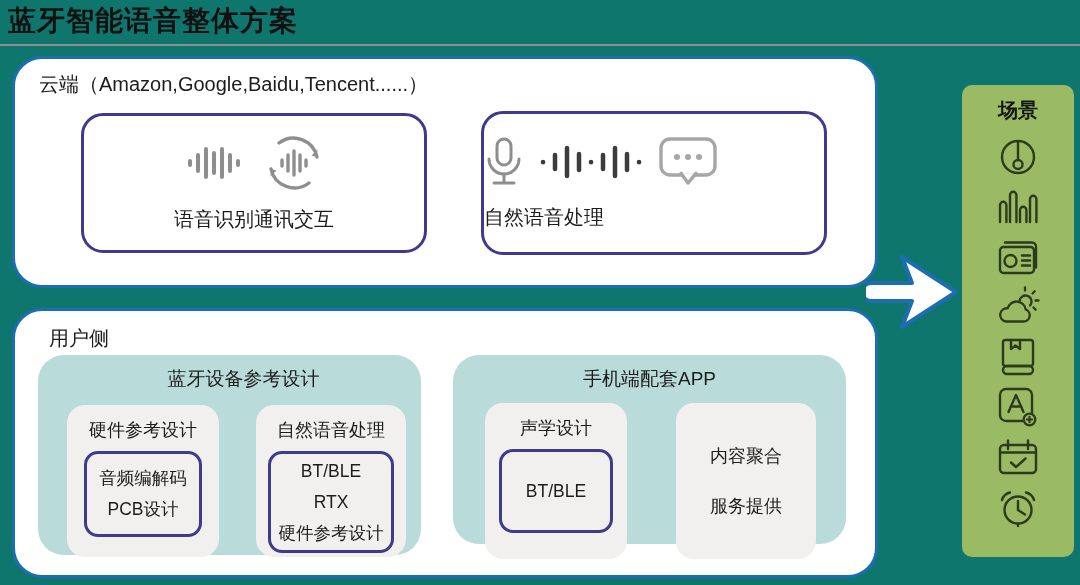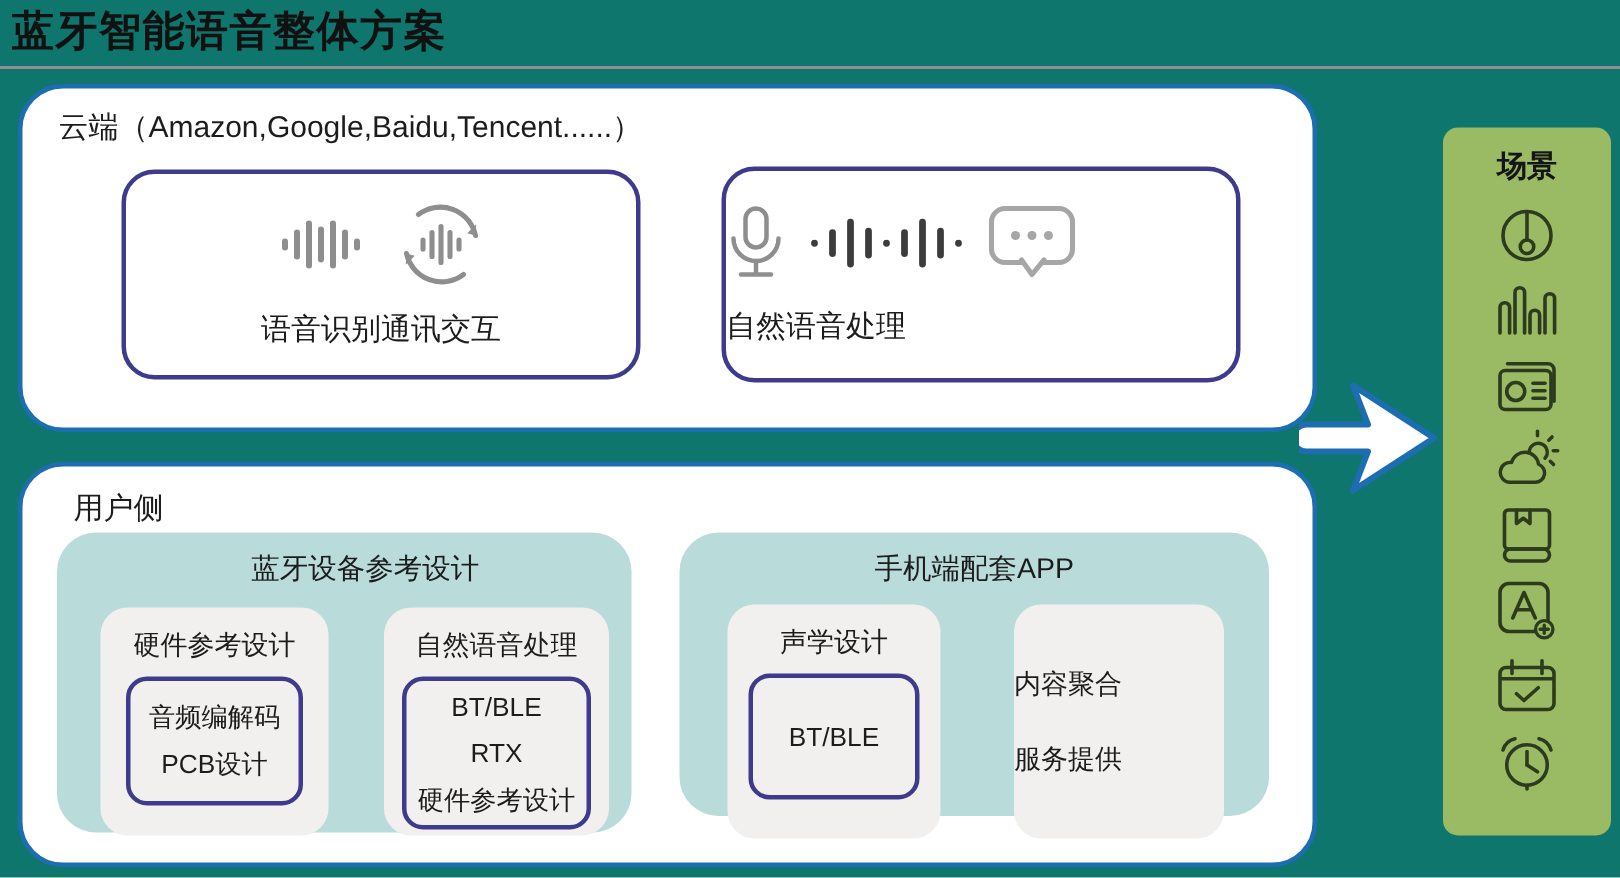--- a/index.html
+++ b/index.html
@@ -29,21 +29,21 @@
   .icon-label{font-size:20px;color:#1c1c1c;}
   .nlp-inner{display:flex;flex-direction:column;align-items:flex-start;justify-content:center;gap:16px;}
   .nlp-icons{display:flex;align-items:center;gap:14px;}
   .teal-card{background:var(--teal);border-radius:26px;box-sizing:border-box;}
   .teal-title{text-align:center;font-size:19px;color:#1c1c1c;padding-top:11px;}
   .white-card{background:var(--card);border-radius:18px;box-sizing:border-box;}
   .white-card-title{text-align:center;font-size:18px;color:#1c1c1c;padding-top:13px;}
   .purple-list{border:3px solid var(--purple);border-radius:14px;box-sizing:border-box;
                display:flex;flex-direction:column;align-items:center;justify-content:center;}
   .purple-list div{font-size:17.5px;line-height:31px;color:#1c1c1c;white-space:nowrap;}
-  .content-list{display:flex;flex-direction:column;justify-content:center;gap:26px;height:100%;}
+  .content-list{display:flex;flex-direction:column;align-items:center;justify-content:center;gap:26px;height:100%;}
   .content-list div{font-size:18px;color:#1c1c1c;}
   .scene-bar{background:var(--green);border-radius:10px;display:flex;flex-direction:column;align-items:center;}
   .scene-title{font-size:20px;font-weight:800;color:#151515;margin-top:12px;}
   .scene-icons{display:flex;flex-direction:column;align-items:center;margin-top:8px;}
   .scene-icons .icon-cell{height:50px;display:flex;align-items:center;justify-content:center;}
   svg{display:block;}
 </style>
 </head>
 <body>
 

